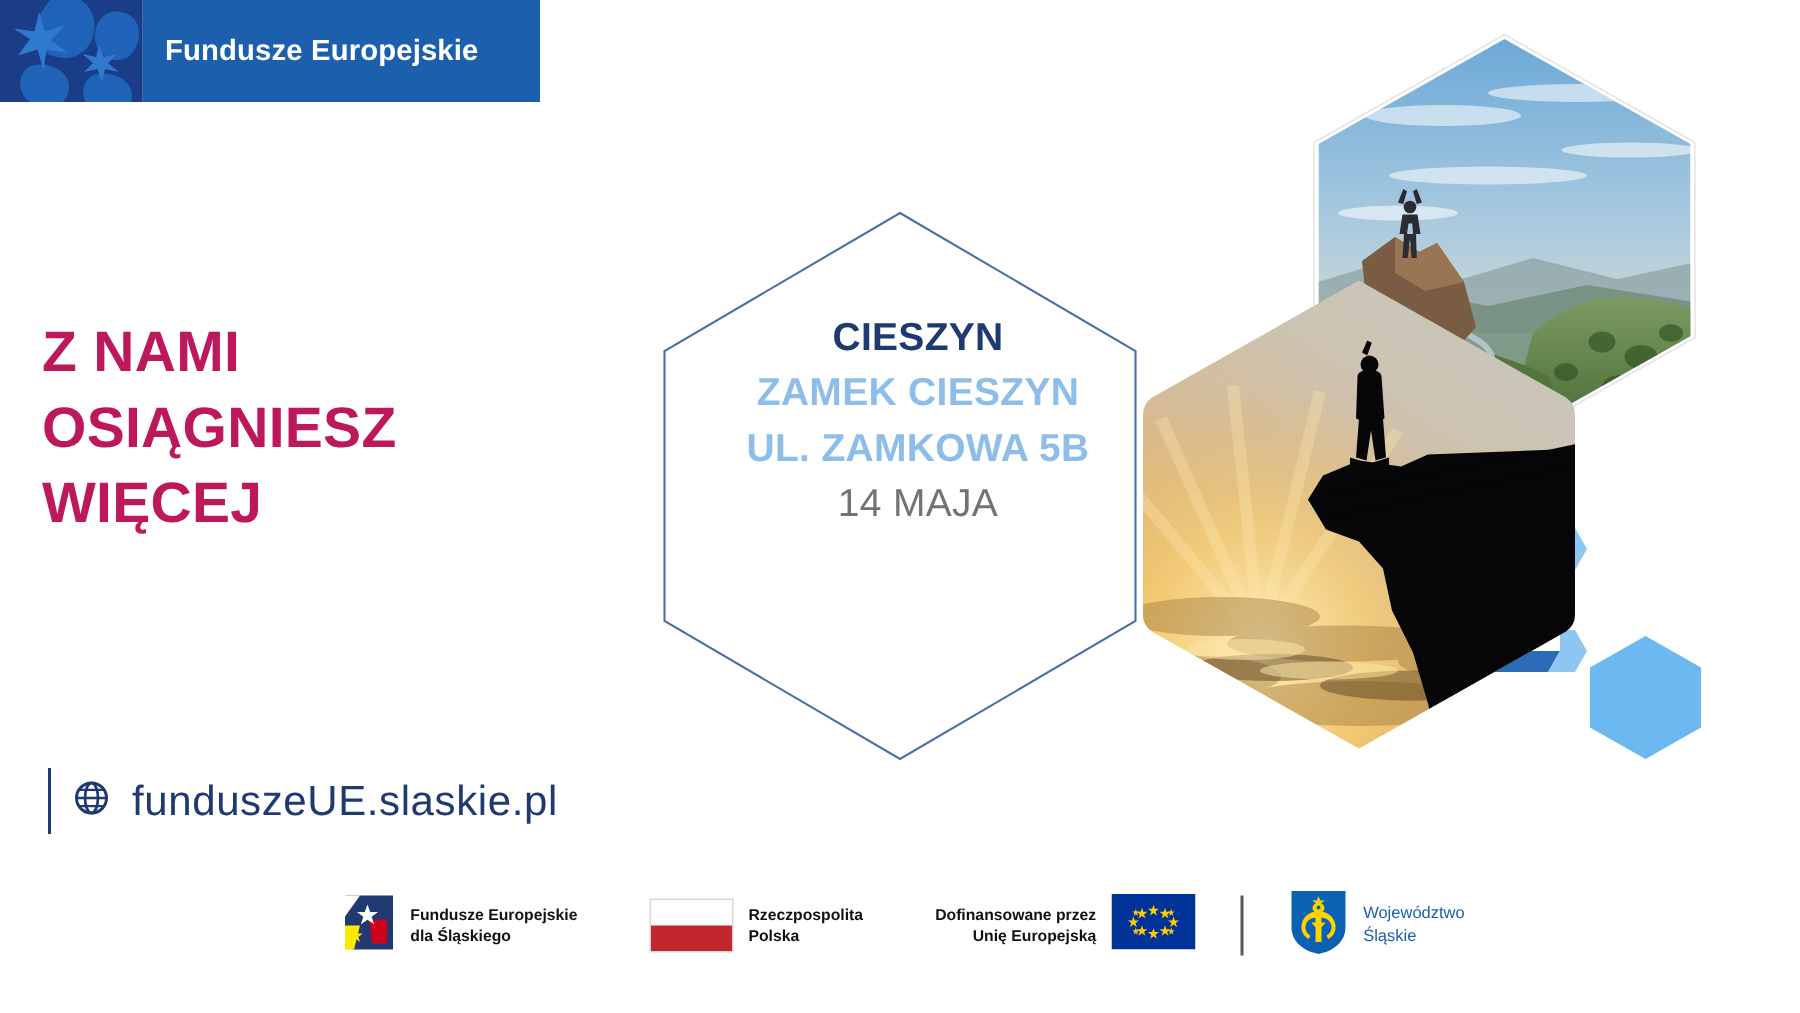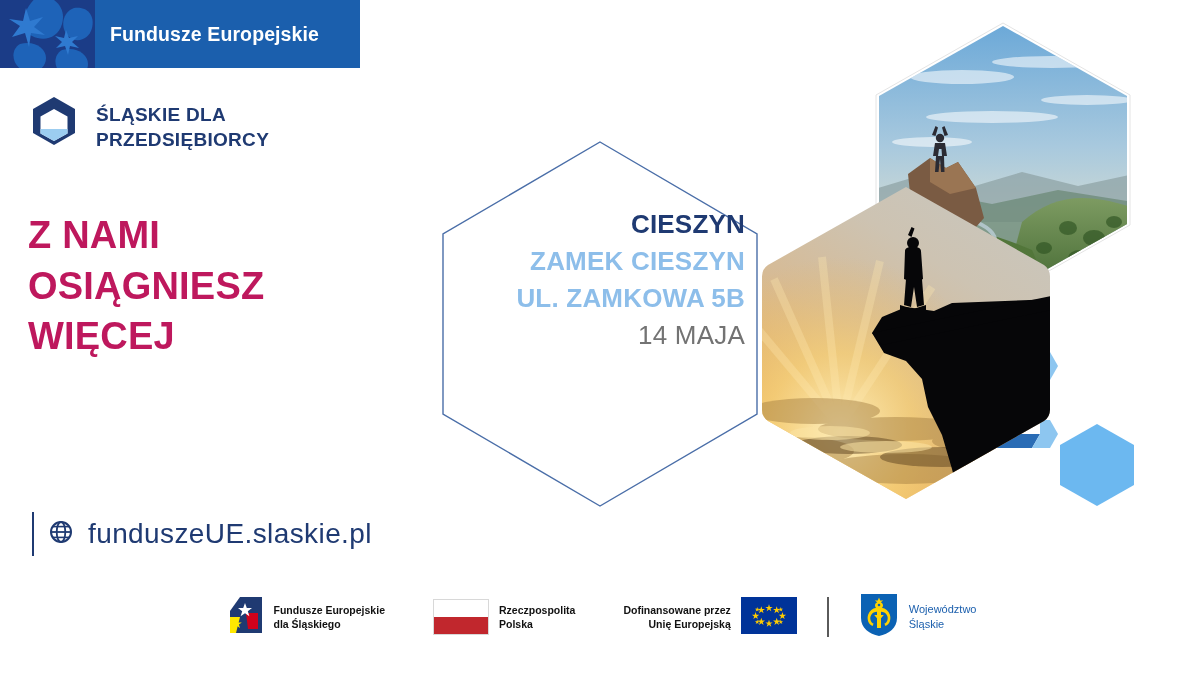--- a/index.html
+++ b/index.html
@@ -73,23 +73,23 @@
     color: #1f3a72;
     font-size: 28px; letter-spacing: .4px;
   }
 
   
   .hex-outline {
     position: absolute; left: 441px; top: 140px;
     width: 318px; height: 368px;
   }
   .event-block {
-    position: absolute; left: 455px; top: 206px;
+    position: absolute; left: 467px; top: 206px;
     width: 290px;
-    text-align: right;
+    text-align: center;
   }
   .event-line { line-height: 1.42; letter-spacing: .2px; }
   .event-city  { font-size: 26px; font-weight: bold; color: #1f3a72; }
   .event-venue { font-size: 26px; font-weight: bold; color: #8dbeea; }
   .event-addr  { font-size: 26px; font-weight: bold; color: #8dbeea; }
   .event-date  { font-size: 26px; font-weight: normal; color: #737373; }
 
   
   .hex-photo { position: absolute; }
 
@@ -145,38 +145,20 @@
           <path d="M26 8 L30 21 L43 17 L34 27 L45 35 L31 33 L29 47 L25 33 L12 37 L20 26 L9 19 L23 21 Z"></path>
           <path d="M66 30 L69 38 L78 36 L72 42 L79 48 L70 46 L68 55 L65 46 L56 48 L62 42 L55 36 L64 38 Z"></path>
         </g>
       </svg>
     </div>
     <div class="fe-banner-bar">
       <span class="fe-banner-text">Fundusze Europejskie</span>
     </div>
   </div>
 
-  <div class="brand">
-    <span>
-      <svg width="52" height="58" viewBox="0 0 52 58">
-        <defs>
-          <clipPath id="innerHexClip">
-            <polygon points="26,13 39.5,20.5 39.5,37.5 26,45 12.5,37.5 12.5,20.5"></polygon>
-          </clipPath>
-        </defs>
-        <polygon points="26,1 47,13 47,37 26,49 5,37 5,13" fill="#1f3a72"></polygon>
-        <polygon points="26,13 39.5,20.5 39.5,37.5 26,45 12.5,37.5 12.5,20.5" fill="#ffffff"></polygon>
-        <g clip-path="url(#innerHexClip)">
-          <rect x="10" y="33" width="32" height="16" fill="#9ccdf0"></rect>
-        </g>
-      </svg>
-    </span>
-    <span class="brand-text">ŚLĄSKIE DLA
-PRZEDSIĘBIORCY</span>
-  </div>
 
   <div class="headline">Z NAMI
 OSIĄGNIESZ
 WIĘCEJ</div>
 
   <div class="hex-outline">
     <svg width="318" height="368" viewBox="0 0 318 368">
       <polygon points="159,2 316,94 316,274 159,366 2,274 2,94" fill="none" stroke="#4a6ea8" stroke-width="1.4"></polygon>
     </svg>
   </div>

